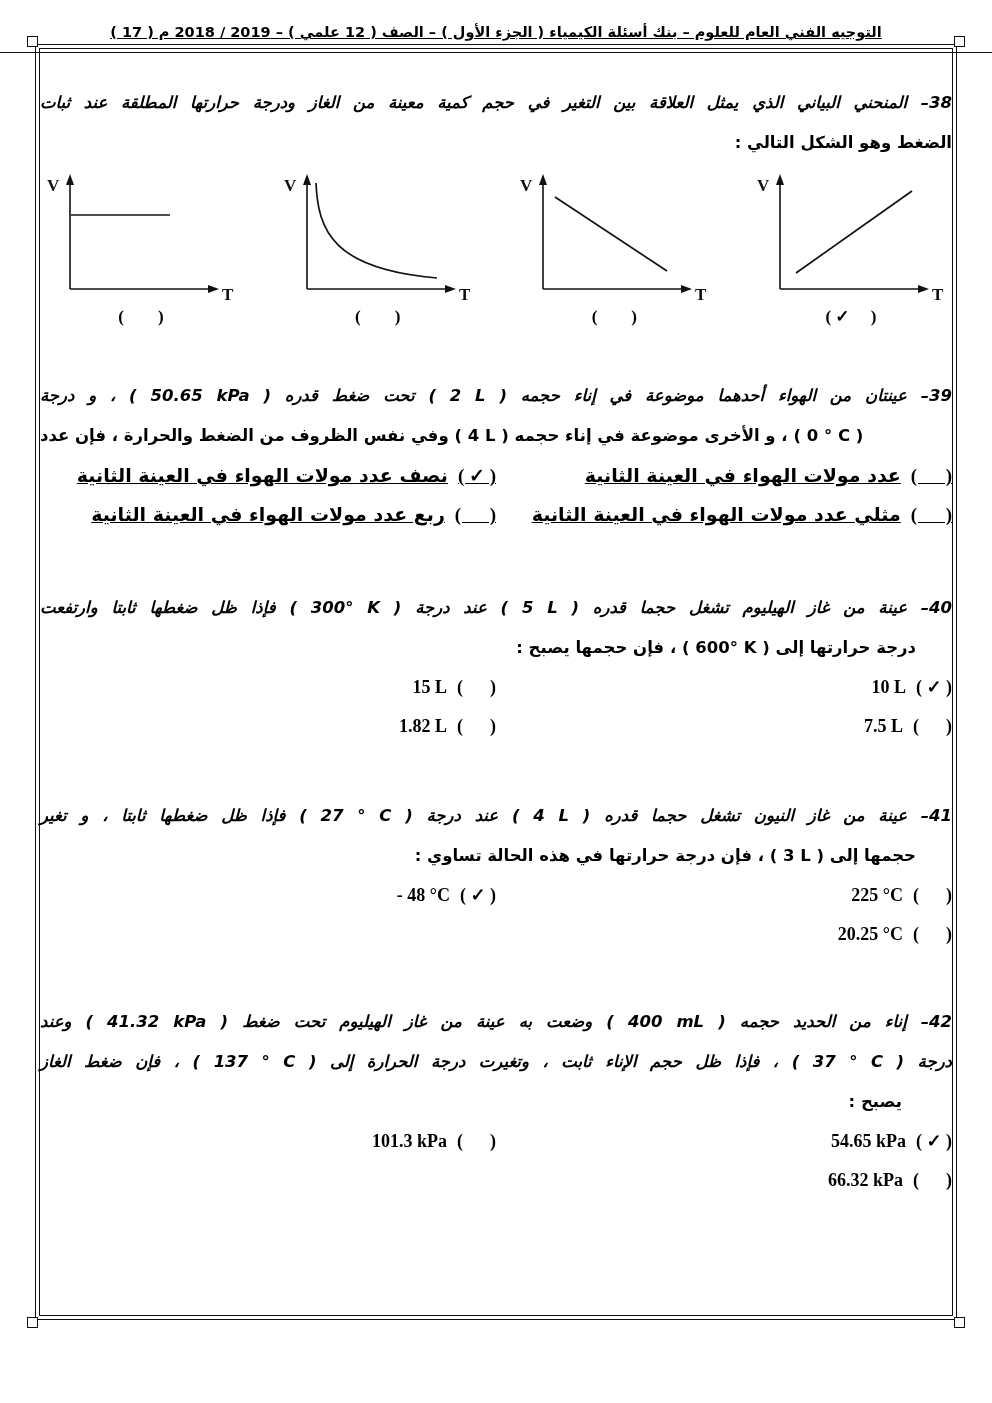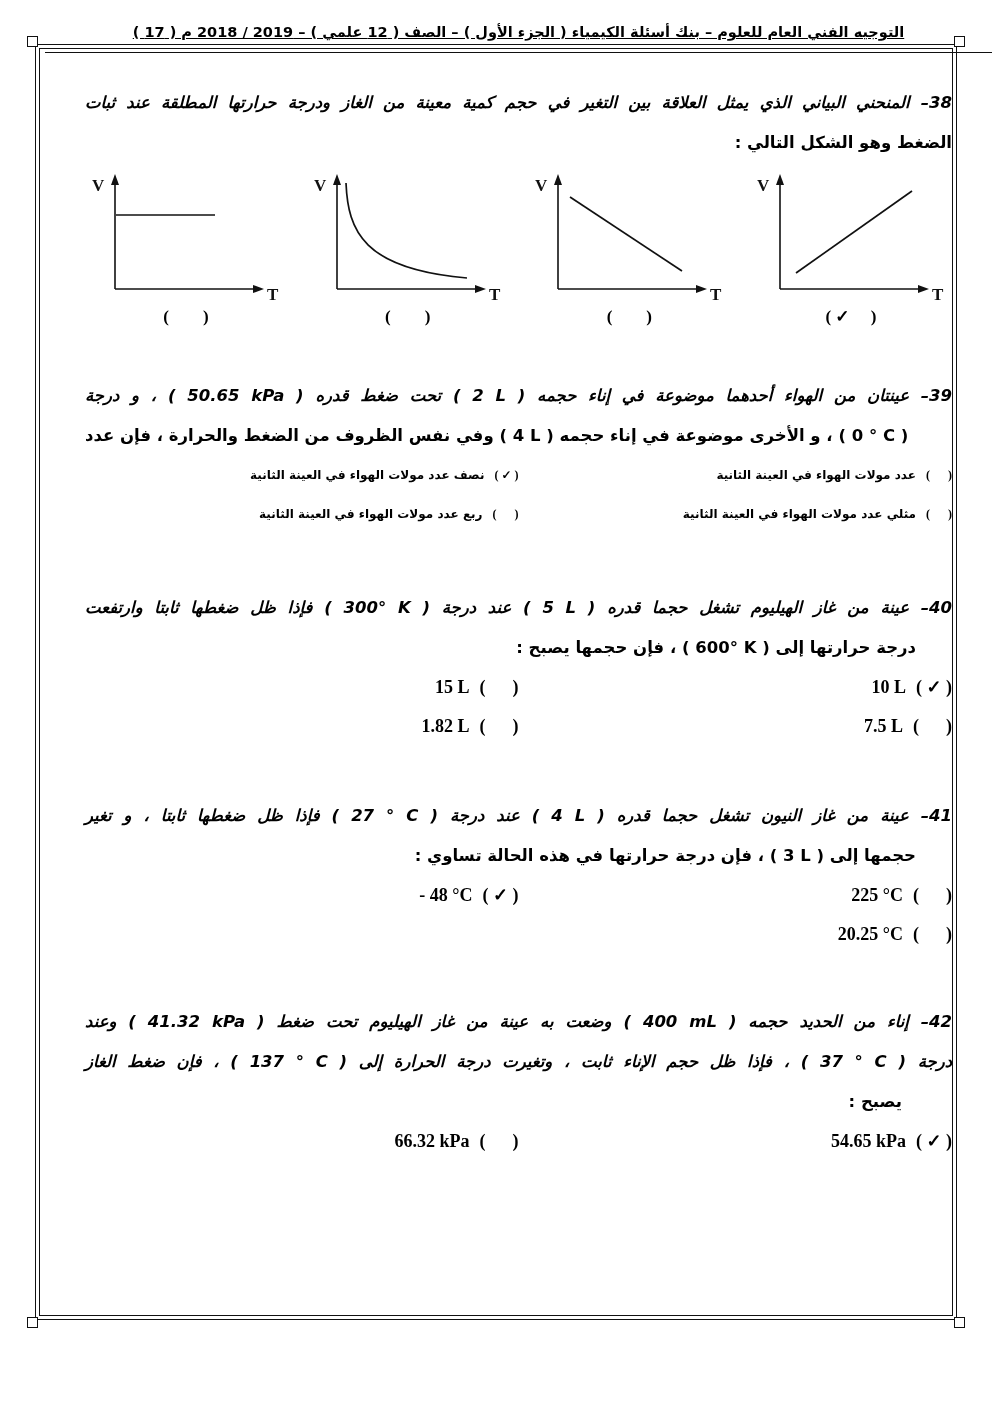--- a/index.html
+++ b/index.html
@@ -19,21 +19,21 @@
   }
   .corner {
     position: absolute; width: 11px; height: 11px; background: #fff;
     border: 1.6px solid #111; z-index: 3;
   }
   .corner.tl { left: -9px; top: -9px; }
   .corner.tr { right: -9px; top: -9px; }
   .corner.bl { left: -9px; bottom: -9px; }
   .corner.br { right: -9px; bottom: -9px; }
 
-  .content { position: absolute; inset: 0; padding: 0 40px; direction: rtl; margin-left: 45px; }
+  .content { position: absolute; inset: 0; padding: 0 40px; direction: rtl; }
 
   .header { padding-top: 24px; text-align: center; font-size: 14.5px; font-weight: bold; }
   .header .title { text-decoration: underline; }
   .divider { border-bottom: 1.8px solid #111; margin: 12px -40px 0 -40px; }
 
   .q { }
   .q38 { margin-top: 30px; }
   .q39 { margin-top: 46px; }
   .q40 { margin-top: 54px; }
   .q41 { margin-top: 50px; }
@@ -54,21 +54,21 @@
   .graph { width: 198px; text-align: center; }
   .graph svg { display: block; margin: 0 auto; }
   .graph svg text { font-family: "Liberation Serif", serif; font-weight: bold; font-size: 17px; fill: #111; }
   .axis { stroke: #111; stroke-width: 1.6; }
   .curve { stroke: #111; stroke-width: 1.7; fill: none; }
   .arrow { fill: #111; }
   .gmark { font-family: "Liberation Serif", serif; font-weight: bold; font-size: 17px; line-height: 26px; }
 
   .opts { display: grid; grid-template-columns: 1fr 1fr; }
   .opt { line-height: 39px; text-align: right; font-weight: bold; }
-  .opt.arab { font-size: 12px; direction: rtl; }
+  .opt.arab { font-size: 19px; direction: rtl; text-decoration: underline; }
   .opt.num { direction: ltr; font-family: "Liberation Serif", serif; font-size: 18px; }
   .mark { font-family: "Liberation Serif", serif; font-weight: bold; }
   .opt .mark { margin-left: 10px; }
 </style>
 </head>
 <body>
 
 <div class="page">
   <div class="frame-outer">
     <div class="corner tl"></div>
@@ -177,18 +177,19 @@
         <div class="opt num"><span class="val">20.25 °C</span><span class="mark">(&nbsp;&nbsp;&nbsp;&nbsp;&nbsp;&nbsp;)</span></div>
       </div>
     </div>
 
     <div class="q q42">
       <div class="qline j">42–  إناء من الحديد حجمه ( ⁦400 mL⁩ ) وضعت به عينة من غاز الهيليوم تحت ضغط ( ⁦41.32 kPa⁩ ) وعند</div>
       <div class="qline j">درجة ( ⁦37 ° C⁩ ) ، فإذا ظل حجم الإناء ثابت ، وتغيرت درجة الحرارة إلى ( ⁦137 ° C⁩ ) ، فإن ضغط الغاز</div>
       <div class="qline r ind2">يصبح  :</div>
       <div class="opts">
         <div class="opt num"><span class="val">54.65 kPa</span><span class="mark">(&nbsp;✓&nbsp;)</span></div>
+        <div class="opt num"><span class="val">101.3 kPa</span><span class="mark">(&nbsp;&nbsp;&nbsp;&nbsp;&nbsp;&nbsp;)</span></div>
         <div class="opt num"><span class="val">66.32 kPa</span><span class="mark">(&nbsp;&nbsp;&nbsp;&nbsp;&nbsp;&nbsp;)</span></div>
       </div>
     </div>
 
   </div>
 </div>
 
 </body></html>

